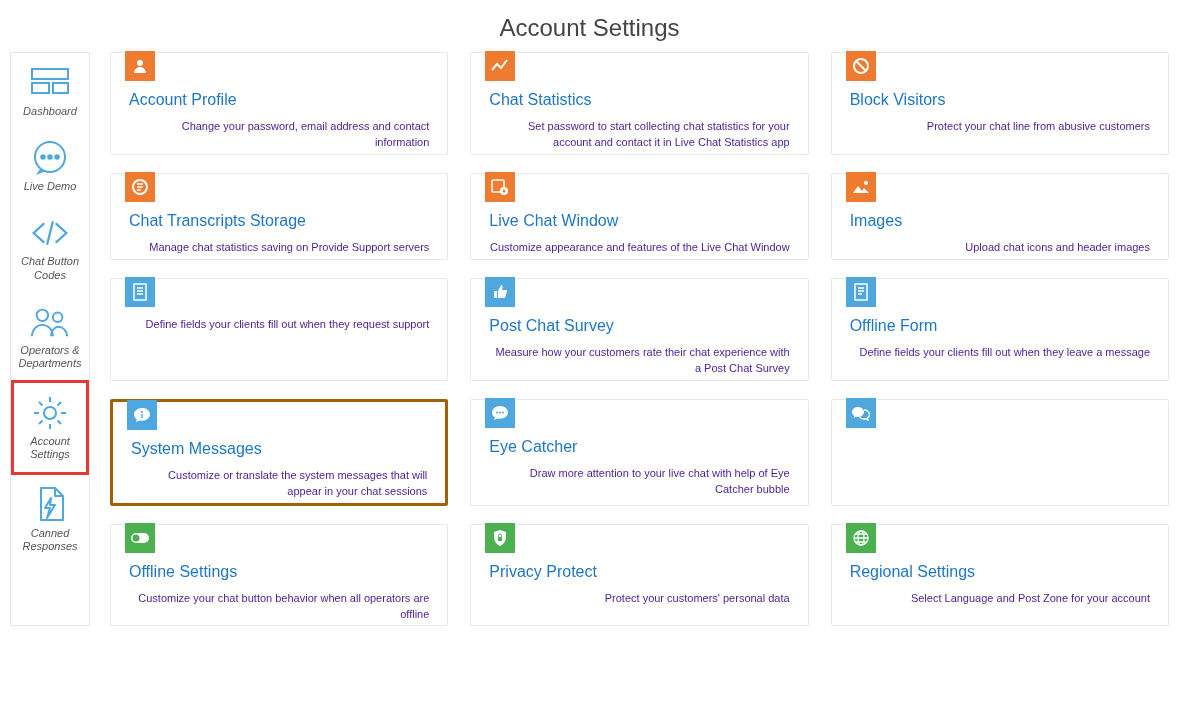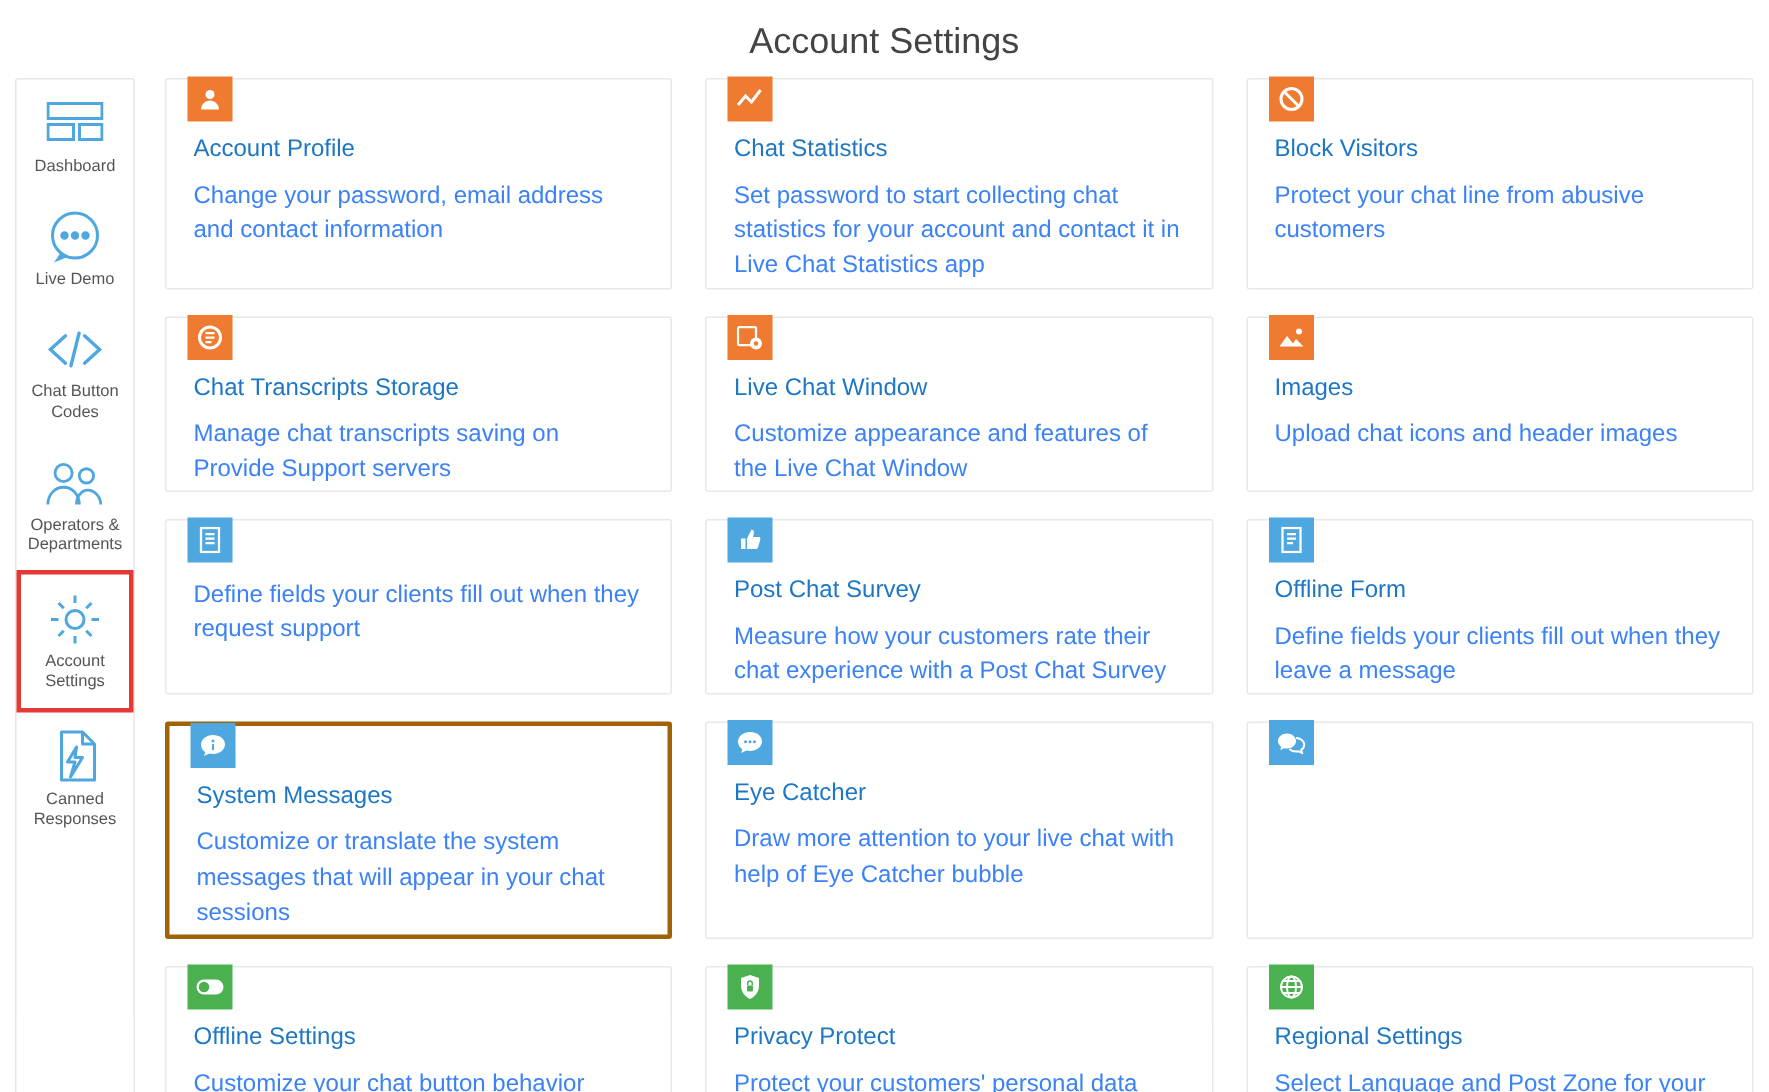--- a/index.html
+++ b/index.html
@@ -27,20 +27,21 @@
     align-items: stretch;
   }
   .side-item {
     display: flex;
     flex-direction: column;
     align-items: center;
     justify-content: center;
     padding: 12px 2px 10px;
     cursor: pointer;
     text-align: center;
+    font-style: italic;
   }
   .side-item.active {
     border: 3px solid #e53935;
   }
   .side-icon { width: 40px; height: 36px; display:flex; align-items:center; justify-content:center; }
   .side-label { font-size: 11px; color: #555; margin-top: 4px; line-height: 1.2; }
   .grid {
     flex: 1;
     display: grid;
     grid-template-columns: repeat(3, 1fr);
@@ -61,23 +62,24 @@
     color: #fff;
   }
   .card-body { padding: 38px 18px 0 18px; }
   .card-title {
     color: #1e77c4;
     font-size: 16px;
     font-weight: 400;
     margin-bottom: 10px;
   }
   .card-desc {
-    color: #3b82f6;
-    font-size: 16px;
+    color: #4c1d95;
+    font-size: 11px;
     line-height: 1.45;
+    text-align: right;
   }
   .bg-orange { background:#ee7b2f; }
   .bg-blue   { background:#4ea8df; }
   .bg-green  { background:#4bb04f; }
 </style>
 </head>
 <body>
 
 <h1 class="page-title">Account Settings</h1>
 
@@ -188,21 +190,21 @@
 
     <div class="card">
       <div class="card-icon bg-orange">
           <svg width="18" height="18" viewBox="0 0 18 18" fill="none" stroke="#fff" stroke-width="2">
             <circle cx="9" cy="9" r="7"></circle>
             <path d="M6 6h6M6 9h6M6 12h4" stroke-width="1.5"></path>
           </svg>
         </div>
       <div class="card-body">
           <h3 class="card-title">Chat Transcripts Storage</h3>
-          <p class="card-desc">Manage chat transcripts saving on Provide Support servers</p>
+          <p class="card-desc">Manage chat statistics saving on Provide Support servers</p>
         </div>
     </div>
     <div class="card">
       <div class="card-icon bg-orange">
           <svg width="18" height="18" viewBox="0 0 18 18" fill="#fff">
             <rect x="1" y="2" width="12" height="12" rx="1" fill="none" stroke="#fff" stroke-width="1.5"></rect>
             <circle cx="13" cy="13" r="4"></circle>
             <circle cx="13" cy="13" r="1.5" fill="#ee7b2f"></circle>
           </svg>
         </div>

